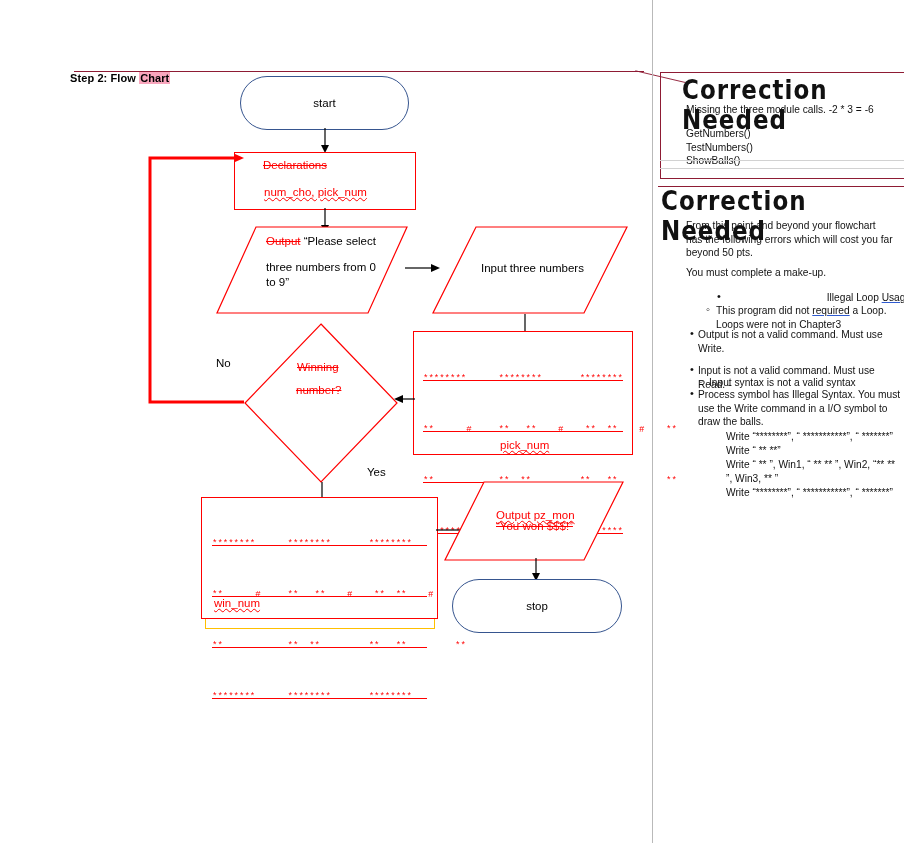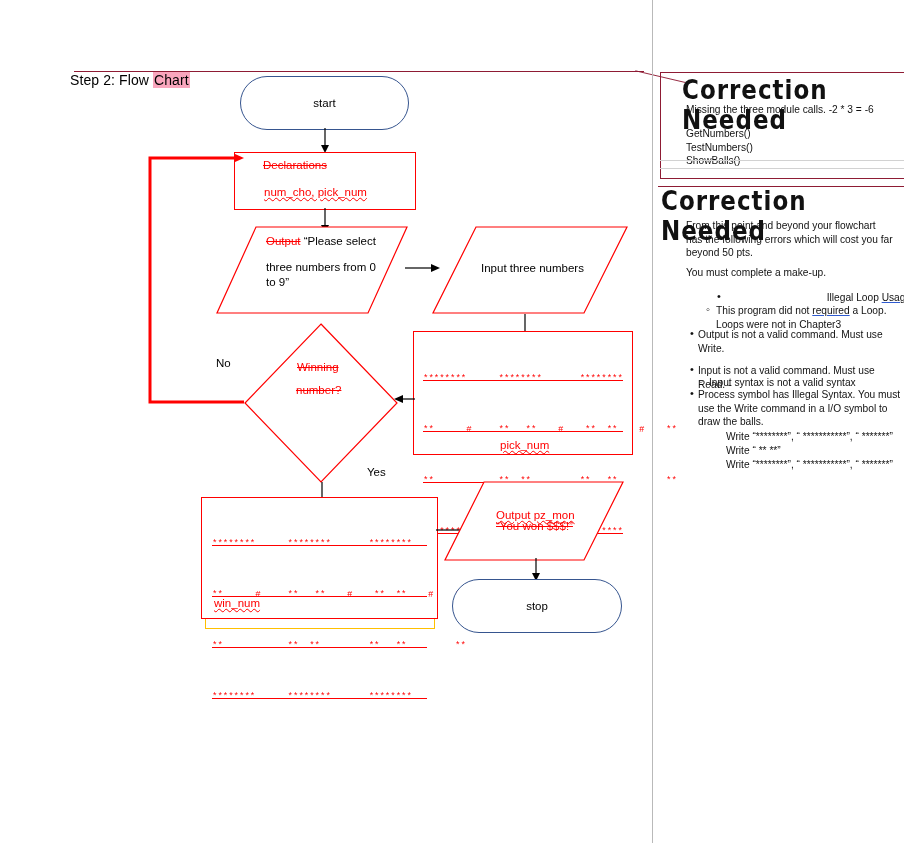--- a/index.html
+++ b/index.html
@@ -11,21 +11,21 @@
   .page{position:absolute;left:0;top:0;width:904px;height:843px;}
 
   
   .top-rule{position:absolute;left:74px;top:71px;width:570px;height:1px;background:#8e1b34;}
   .top-rule-slant{position:absolute;left:630px;top:70px;width:62px;height:14px;}
 
   
   .v-divider{position:absolute;left:652px;top:0px;width:1px;height:843px;background:#b9b9b9;}
 
   
-  .step-label{position:absolute;left:70px;top:72px;font-size:14px;font-weight:normal;letter-spacing:.1px;white-space:nowrap;}
+  .step-label{position:absolute;left:70px;top:72px;font-size:11px;font-weight:bold;letter-spacing:.1px;white-space:nowrap;}
   .hl{background:#f9a6bd;padding:0 1px;}
 
   
   .terminator{
     position:absolute;border:1.3px solid #36558f;border-radius:999px;
     background:#fff;display:flex;align-items:center;justify-content:center;
     font-size:11.5px;color:#000;
   }
   .proc{
     position:absolute;border:1.2px solid #ff0000;background:#fff;
@@ -262,16 +262,17 @@
   <div class="panel-txt bul" style="position:absolute;left:690px;top:328px;width:205px;">Output is not a valid command.  Must use Write.</div>
 
   <div class="panel-txt bul" style="position:absolute;left:690px;top:364px;width:205px;">Input is not a valid command. Must use Read.  -</div>
   <div class="panel-txt sub" style="position:absolute;left:699px;top:376px;width:196px;">Input syntax is not a valid syntax</div>
 
   <div class="panel-txt bul" style="position:absolute;left:690px;top:388px;width:205px;">Process symbol has Illegal Syntax.  You must use the Write command in a I/O symbol to draw the balls.</div>
 
   <div style="position:absolute;left:686px;top:430px;width:214px;">
     <div class="wline">Write “********”, “   ***********”, “   *******”</div>
     <div class="wline">Write “ **                                            **”</div>
+    <div class="wline" style="white-space:normal;">Write “ **  ”, Win1, “ **    **  ”, Win2, “**   **     ”, Win3,  ** ”</div>
     <div class="wline">Write “********”, “   ***********”, “   *******”</div>
   </div>
 
 </div>
 
 </body></html>

